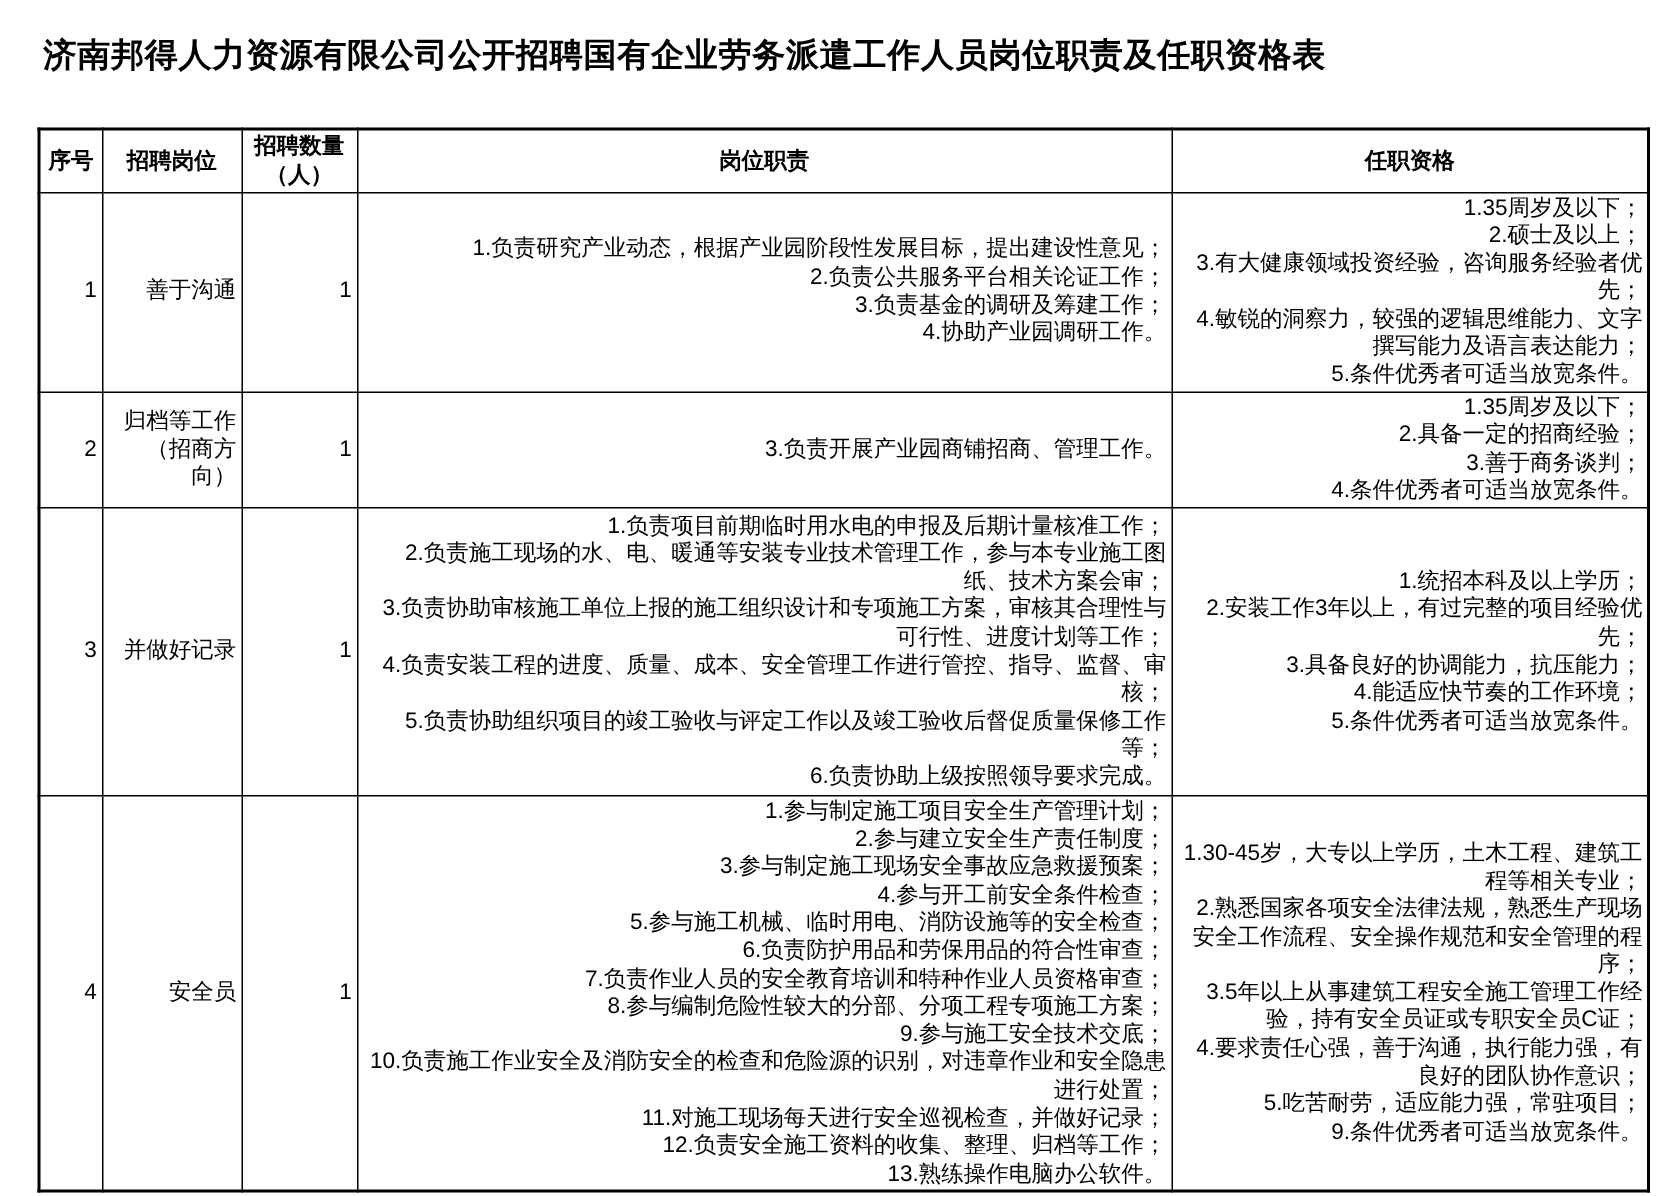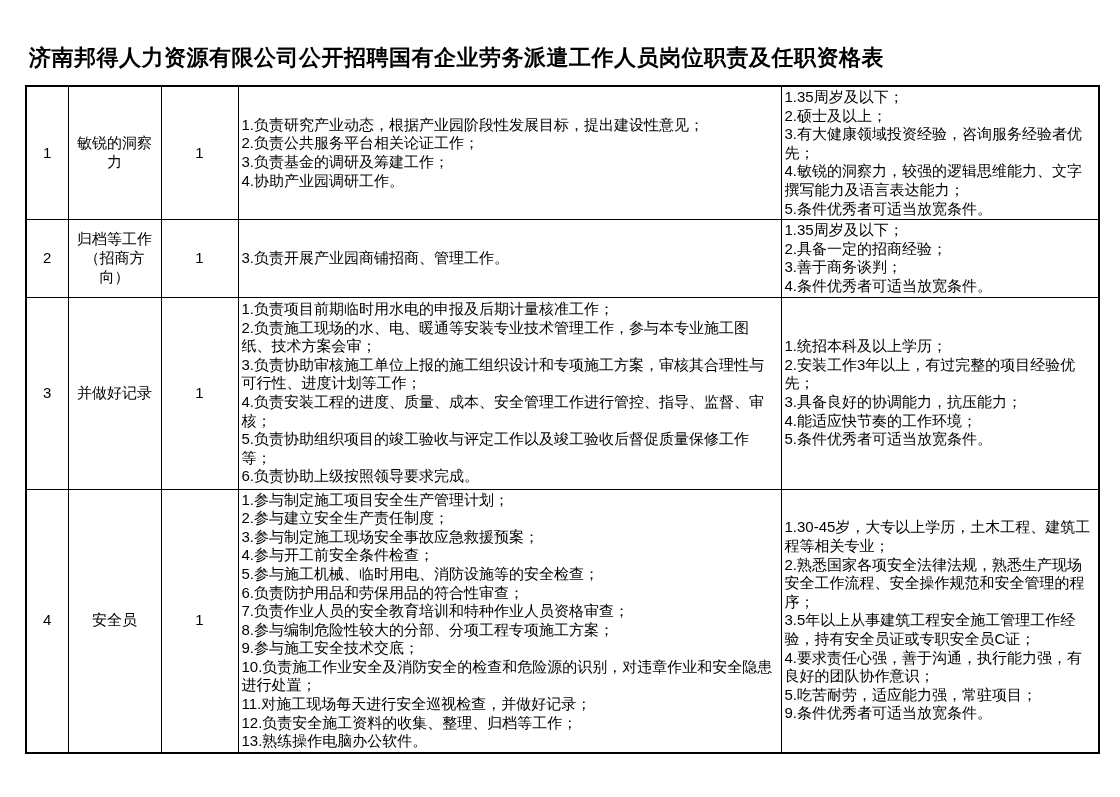--- a/index.html
+++ b/index.html
@@ -7,21 +7,21 @@
     padding: 0;
     width: 1120px;
     height: 797px;
     background: #ffffff;
     overflow: hidden;
     font-family: "Liberation Sans", sans-serif;
     color: #000000;
   }
   .page-title {
     position: absolute;
-    top: 43px;
+    top: 22px;
     left: 0;
     width: 913px;
     text-align: center;
     font-size: 22px;
     font-weight: bold;
     letter-spacing: 0.5px;
     white-space: nowrap;
   }
   table.recruit {
     position: absolute;
@@ -34,20 +34,21 @@
   }
   table.recruit th, table.recruit td {
     border: 1px solid #000;
     padding: 1px 3px;
     font-size: 15px;
     line-height: 18.6px;
     vertical-align: middle;
     white-space: pre-wrap;
     word-break: break-all;
     overflow: hidden;
+    text-align: right;
   }
   table.recruit th {
     font-weight: bold;
     text-align: center;
     line-height: 19px;
   }
   td.c-center { text-align: center; }
   td.c-left   { text-align: left; }
   tr.hdr { height: 42px; }
   tr.r0  { height: 130px; }
@@ -62,23 +63,31 @@
 
 <table class="recruit">
   <colgroup>
     <col style="width:42px">
     <col style="width:93px">
     <col style="width:77px">
     <col style="width:543px">
     <col style="width:318px">
   </colgroup>
   <tbody>
+    <tr class="hdr">
+      <th>序号</th>
+      <th>招聘岗位</th>
+      <th>招聘数量
+（人）</th>
+      <th>岗位职责</th>
+      <th>任职资格</th>
+    </tr>
     <tr class="r0">
       <td class="c-center">1</td>
-      <td class="c-center">敏锐的洞察力</td>
+      <td class="c-center">善于沟通</td>
       <td class="c-center">1</td>
       <td class="c-left">1.负责研究产业动态，根据产业园阶段性发展目标，提出建设性意见；
 2.负责公共服务平台相关论证工作；
 3.负责基金的调研及筹建工作；
 4.协助产业园调研工作。</td>
       <td class="c-left">1.35周岁及以下；
 2.硕士及以上；
 3.有大健康领域投资经验，咨询服务经验者优先；
 4.敏锐的洞察力，较强的逻辑思维能力、文字撰写能力及语言表达能力；
 5.条件优秀者可适当放宽条件。</td>

